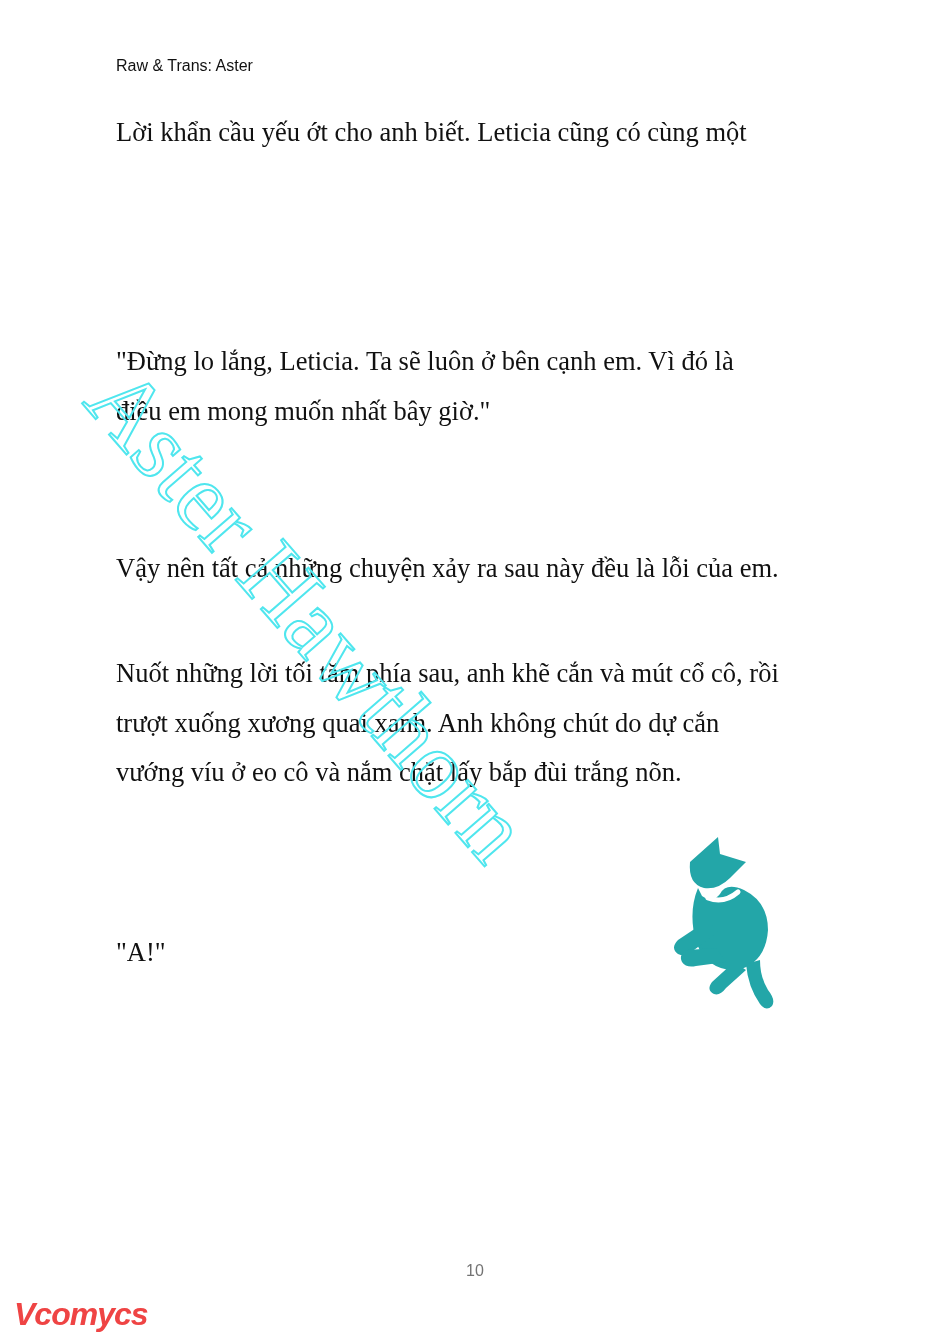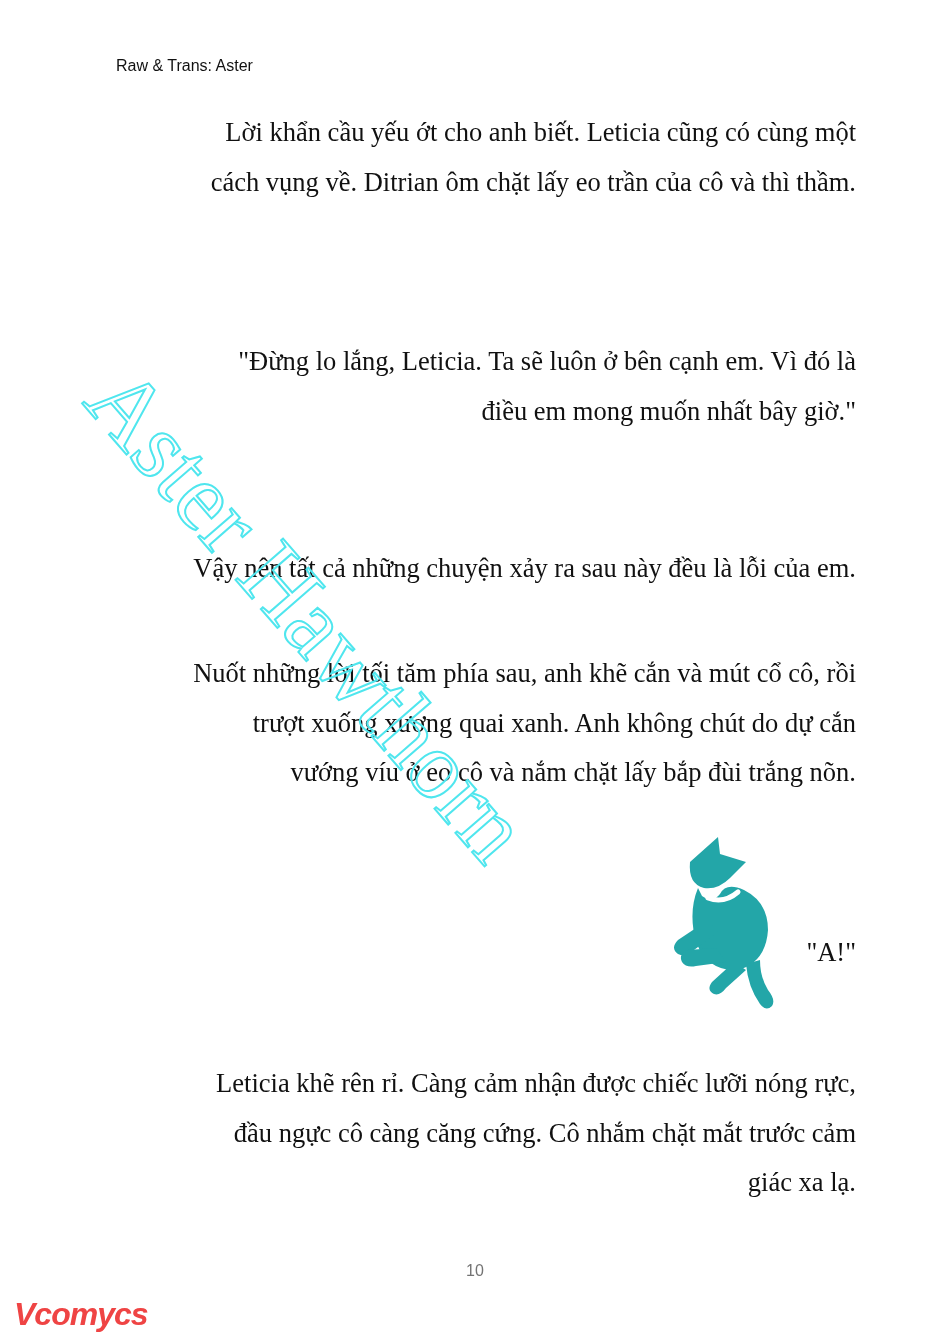--- a/index.html
+++ b/index.html
@@ -8,21 +8,21 @@
     position: relative; overflow: hidden;
   }
   .page { position: absolute; inset: 0; padding-left: 32px; }
   .header {
     position: absolute; left: 116px; top: 57px;
     font-family: "Liberation Sans", sans-serif; font-size: 16px; color: #111;
   }
   .para {
     position: absolute; left: 116px; width: 740px;
     font-family: "Liberation Serif", serif; font-size: 26.5px;
-    line-height: 49.5px; color: #111; margin: 0; text-align: right;
+    line-height: 49.5px; color: #111; margin: 0;
   }
   .para span { display: block; white-space: nowrap; }
   .page-number {
     position: absolute; left: 0; width: 950px; top: 1262px; text-align: center;
     font-family: "Liberation Sans", sans-serif; font-size: 16px; color: #737373;
   }
   .watermark {
     position: absolute; left: 120px; top: 560px;
     transform: rotate(49deg); transform-origin: 0 0;
     font-family: "Liberation Serif", serif; font-size: 96px;
@@ -38,21 +38,20 @@
   }
 </style>
 </head>
 <body>
 
 <div class="page">
   <div class="header">Raw &amp; Trans: Aster</div>
 
   <div class="para" style="top:108px">
     <span>Lời khẩn cầu yếu ớt cho anh biết. Leticia cũng có cùng một</span>
-    <span>cách vụng về. Ditrian ôm chặt lấy eo trần của cô và thì thầm.</span>
   </div>
 
   <div class="para" style="top:337px">
     <span>"Đừng lo lắng, Leticia. Ta sẽ luôn ở bên cạnh em. Vì đó là</span>
     <span>điều em mong muốn nhất bây giờ."</span>
   </div>
 
   <div class="para" style="top:544px">
     <span>Vậy nên tất cả những chuyện xảy ra sau này đều là lỗi của em.</span>
   </div>
@@ -60,25 +59,20 @@
   <div class="para" style="top:649px">
     <span>Nuốt những lời tối tăm phía sau, anh khẽ cắn và mút cổ cô, rồi</span>
     <span>trượt xuống xương quai xanh. Anh không chút do dự cắn</span>
     <span>vướng víu ở eo cô và nắm chặt lấy bắp đùi trắng nõn.</span>
   </div>
 
   <div class="para" style="top:928px">
     <span>"A!"</span>
   </div>
 
-  <div class="para" style="top:1059px">
-    <span>Leticia khẽ rên rỉ. Càng cảm nhận được chiếc lưỡi nóng rực,</span>
-    <span>đầu ngực cô càng căng cứng. Cô nhắm chặt mắt trước cảm</span>
-    <span>giác xa lạ.</span>
-  </div>
 
   <div class="watermark">Aster Hawthorn</div>
 
   <svg class="cat" viewBox="0 0 110 182">
     <g fill="#23a6a8">
 
       <path d="M22 30 L50 5 L52 22 L78 30 L62 46 Q50 58 36 56 Q20 52 22 30 Z"></path>
 
       <path d="M30 56 Q20 80 28 110 Q40 140 70 138 Q98 130 100 98 Q100 70 76 58 Q58 50 52 62 Q44 72 34 64 Z"></path>
 

